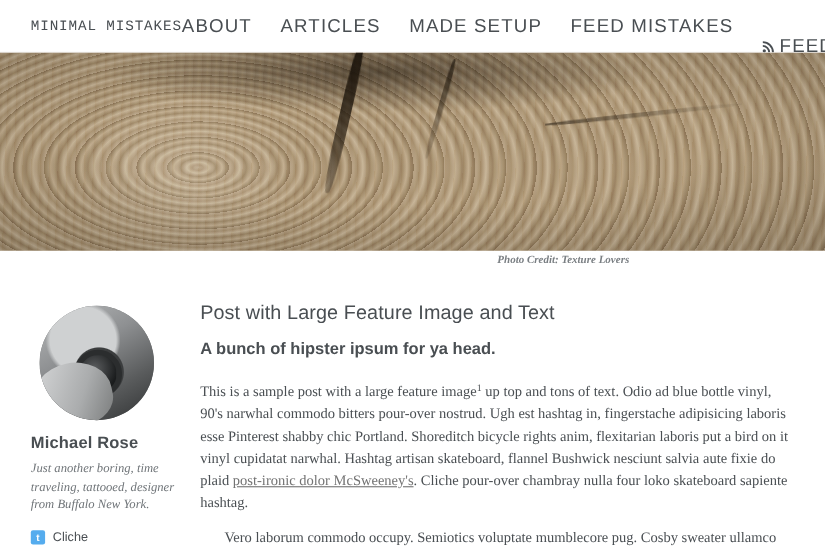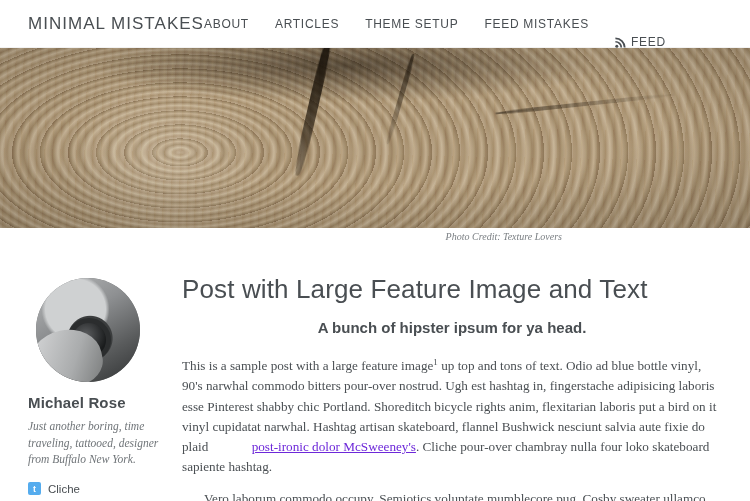--- a/index.html
+++ b/index.html
@@ -16,37 +16,37 @@
   
   .masthead {
     height: 48px;
     background: #fff;
     border-bottom: 1px solid #f2f2f2;
     display: flex;
     align-items: center;
     padding: 0 28px;
   }
   .site-title {
-    font-family: Liberation Sans, sans-serif;
-    font-size: 17px;
+    font-family: Liberation Mono, monospace;
+    font-size: 13px;
     letter-spacing: 0.06em;
     color: #494e52;
     text-decoration: none;
     font-weight: 400;
     white-space: nowrap;
   }
   .top-nav {
     margin-left: auto;
     display: flex;
     align-items: center;
     gap: 26px;
     padding-right: 286px;
   }
   .top-nav a {
-    font-size: 12px;
+    font-size: 17px;
     letter-spacing: 0.06em;
     color: #494e52;
     text-decoration: none;
     white-space: nowrap;
   }
   .feed-link { display: flex; align-items: center; gap: 5px; margin-top: 37px; }
   .rss-icon { display: inline-block; width: 11px; height: 11px; position: relative; }
   .rss-icon svg { display: block; }
 
   
@@ -115,26 +115,27 @@
     background: radial-gradient(ellipse 90% 80% at 50% 45%, rgba(0,0,0,0) 40%, rgba(0,0,0,.22) 100%);
   }
 
   .credit-bar {
     height: 22px;
     background: #fff;
     position: relative;
   }
   .credit {
     position: absolute;
-    right: 188px;
+    right: 178px;
     top: 3px;
     font-family: "Liberation Serif", serif;
     font-style: italic;
     font-size: 10px;
     color: #7a7f83;
+    font-weight: bold;
   }
   
   .notch {
     position: absolute;
     left: 200px;
     bottom: -1px;
     width: 0; height: 0;
     border-left: 13px solid transparent;
     border-right: 13px solid transparent;
     border-bottom: 13px solid #fff;
@@ -210,55 +211,54 @@
     font-size: 9px;
     font-weight: bold;
     flex: 0 0 13px;
   }
   .sico.twitter { background: #55acee; }
 
   
   .article { flex: 1; min-width: 0; padding-top: 6px; }
   .post-title {
     font-family: "Liberation Sans", sans-serif;
-    font-size: 26px;
+    font-size: 18px;
     font-weight: normal;
     color: #494e52;
     margin: 0 0 14px 0;
     letter-spacing: .005em;
   }
   .post-subtitle {
     font-family: "Liberation Sans", sans-serif;
     font-size: 15px;
     font-weight: bold;
     color: #494e52;
     margin: 0 0 20px 0;
-    text-align: center;
   }
   .post-body p {
     font-family: "Liberation Serif", serif;
     font-size: 13.2px;
     line-height: 1.52;
     color: #4a4f53;
     margin: 0 0 12px 0;
     text-align: left;
   }
   .post-body p.indent { text-indent: 22px; }
-  .post-body a { color: #6d28d9; text-decoration: underline; margin-left: 40px; }
+  .post-body a { color: #737373; text-decoration: underline; }
   sup { font-size: 9px; vertical-align: super; }
 </style>
 </head>
 <body>
 
 <div class="masthead">
   <a href="#" class="site-title">MINIMAL MISTAKES</a>
   <nav class="top-nav">
     <a href="#">ABOUT</a>
     <a href="#">ARTICLES</a>
-    <a href="#">THEME SETUP</a>
+    <a href="#">MADE SETUP</a>
     <a href="#">FEED MISTAKES</a>
     <a href="#" class="feed-link">
       <span class="rss-icon">
         <svg width="11" height="11" viewBox="0 0 11 11" aria-hidden="true">
           <circle cx="1.8" cy="9.2" r="1.5" fill="#494e52"></circle>
           <path d="M0.4 5.6a5 5 0 0 1 5 5h1.7A6.7 6.7 0 0 0 0.4 3.9z" fill="#494e52"></path>
           <path d="M0.4 2.2A8.4 8.4 0 0 1 8.8 10.6h1.8A10.2 10.2 0 0 0 0.4 0.4z" fill="#494e52"></path>
         </svg>
       </span>
       <span>FEED</span>

